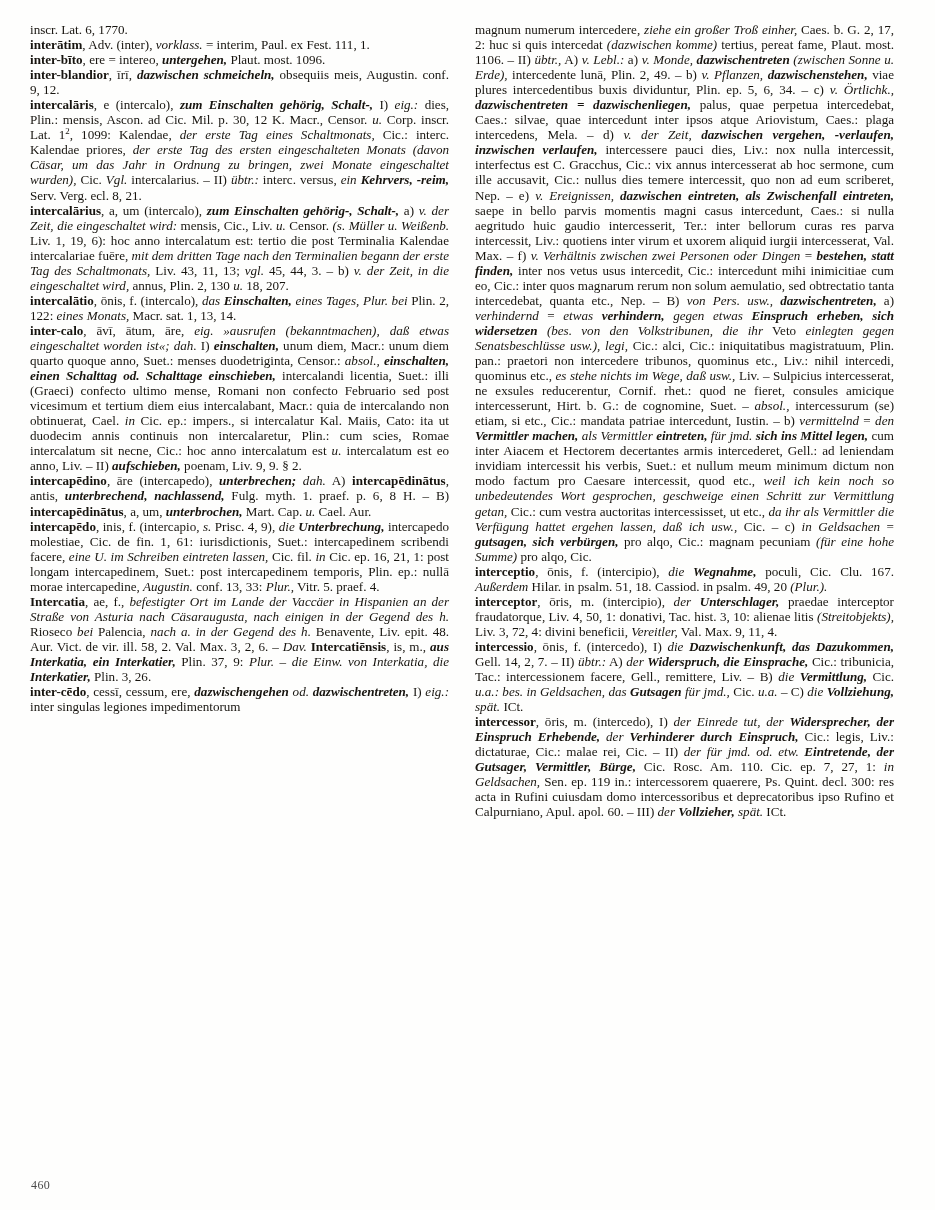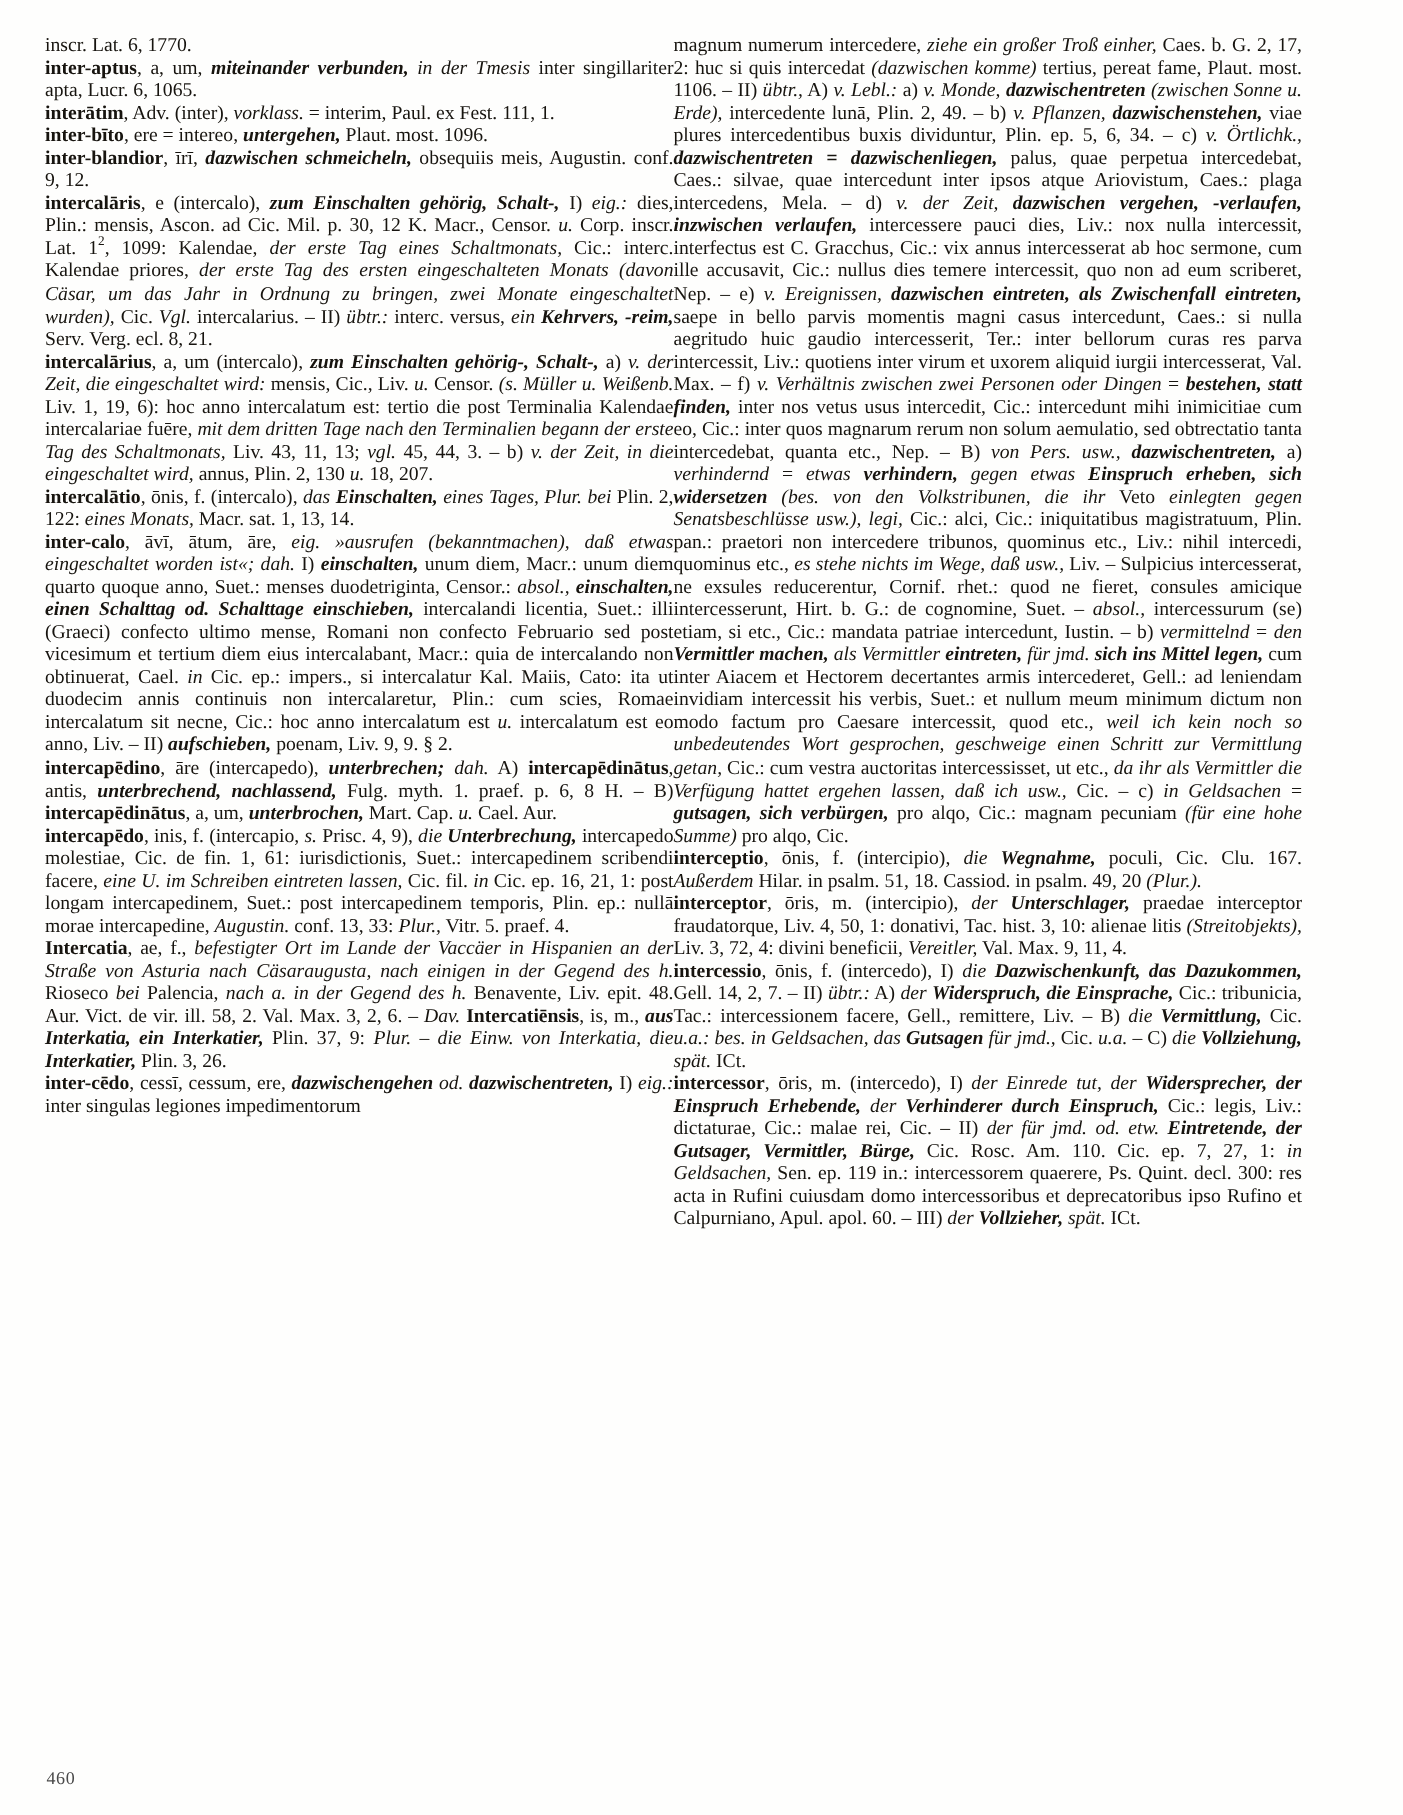--- a/index.html
+++ b/index.html
@@ -13,20 +13,21 @@
   .page{
     position:relative;
     width:935px;height:1210px;
     box-sizing:border-box;
     padding:22px 30px 0 30px;
     overflow:hidden;
     background:#fefefd;
   }
   .columns{
     display:flex;
+    gap:26px;
     align-items:flex-start;
   }
   .col{
     width:419px;
     font-size:13.1px;
     line-height:15.05px;
     text-align:justify;
     text-justify:inter-word;
     hyphens:manual;
   }
@@ -54,21 +55,20 @@
 </style>
 </head>
 <body>
 
 <div class="page">
 
   <div class="columns">
 
     <div class="col" id="left-col">
         <p class="entry cont">inscr. Lat. 6, 1770.</p>
-        <p class="entry"><b>inter-aptus</b>, a, um, <span class="bi">miteinander verbunden,</span> <i>in der Tmesis</i> inter singillariter apta, Lucr. 6, 1065.</p>
         <p class="entry"><b>interātim</b>, Adv. (inter), <i>vorklass.</i> = interim, Paul. ex Fest. 111, 1.</p>
         <p class="entry"><b>inter-bīto</b>, ere = intereo, <span class="bi">untergehen,</span> Plaut. most. 1096.</p>
         <p class="entry"><b>inter-blandior</b>, īrī, <span class="bi">dazwischen schmeicheln,</span> obsequiis meis, Augustin. conf. 9, 12.</p>
         <p class="entry"><b>intercalāris</b>, e (intercalo), <span class="bi">zum Einschalten gehörig, Schalt-,</span> I) <i>eig.:</i> dies, Plin.: mensis, Ascon. ad Cic. Mil. p. 30, 12 K. Macr., Censor. <i>u.</i> Corp. inscr. Lat. 1<span class="sup">2</span>, 1099: Kalendae, <i>der erste Tag eines Schaltmonats,</i> Cic.: interc. Kalendae priores, <i>der erste Tag des ersten eingeschalteten Monats (davon Cäsar, um das Jahr in Ordnung zu bringen, zwei Monate eingeschaltet wurden),</i> Cic. <i>Vgl.</i> intercalarius. – II) <i>übtr.:</i> interc. versus, <i>ein</i> <span class="bi">Kehrvers, -reim,</span> Serv. Verg. ecl. 8, 21.</p>
         <p class="entry"><b>intercalārius</b>, a, um (intercalo), <span class="bi">zum Einschalten gehörig-, Schalt-,</span> a) <i>v. der Zeit, die eingeschaltet wird:</i> mensis, Cic., Liv. <i>u.</i> Censor. <i>(s. Müller u. Weißenb.</i> Liv. 1, 19, 6): hoc anno intercalatum est: tertio die post Terminalia Kalendae intercalariae fuēre, <i>mit dem dritten Tage nach den Terminalien begann der erste Tag des Schaltmonats,</i> Liv. 43, 11, 13; <i>vgl.</i> 45, 44, 3. – b) <i>v. der Zeit, in die eingeschaltet wird,</i> annus, Plin. 2, 130 <i>u.</i> 18, 207.</p>
         <p class="entry"><b>intercalātio</b>, ōnis, f. (intercalo), <i>das</i> <span class="bi">Einschalten,</span> <i>eines Tages, Plur. bei</i> Plin. 2, 122: <i>eines Monats,</i> Macr. sat. 1, 13, 14.</p>
         <p class="entry"><b>inter-calo</b>, āvī, ātum, āre, <i>eig. »ausrufen (bekanntmachen), daß etwas eingeschaltet worden ist«; dah.</i> I) <span class="bi">einschalten,</span> unum diem, Macr.: unum diem quarto quoque anno, Suet.: menses duodetriginta, Censor.: <i>absol.,</i> <span class="bi">einschalten, einen Schalttag od. Schalttage einschieben,</span> intercalandi licentia, Suet.: illi (Graeci) confecto ultimo mense, Romani non confecto Februario sed post vicesimum et tertium diem eius intercalabant, Macr.: quia de intercalando non obtinuerat, Cael. <i>in</i> Cic. ep.: impers., si intercalatur Kal. Maiis, Cato: ita ut duodecim annis continuis non intercalaretur, Plin.: cum scies, Romae intercalatum sit necne, Cic.: hoc anno intercalatum est <i>u.</i> intercalatum est eo anno, Liv. – II) <span class="bi">aufschieben,</span> poenam, Liv. 9, 9. § 2.</p>
         <p class="entry"><b>intercapēdino</b>, āre (intercapedo), <span class="bi">unterbrechen;</span> <i>dah.</i> A) <b>intercapēdinātus</b>, antis, <span class="bi">unterbrechend, nachlassend,</span> Fulg. myth. 1. praef. p. 6, 8 H. – B) <b>intercapēdinātus</b>, a, um, <span class="bi">unterbrochen,</span> Mart. Cap. <i>u.</i> Cael. Aur.</p>
         <p class="entry"><b>intercapēdo</b>, inis, f. (intercapio, <i>s.</i> Prisc. 4, 9), <i>die</i> <span class="bi">Unterbrechung,</span> intercapedo molestiae, Cic. de fin. 1, 61: iurisdictionis, Suet.: intercapedinem scribendi facere, <i>eine U. im Schreiben eintreten lassen,</i> Cic. fil. <i>in</i> Cic. ep. 16, 21, 1: post longam intercapedinem, Suet.: post intercapedinem temporis, Plin. ep.: nullā morae intercapedine, <i>Augustin.</i> conf. 13, 33: <i>Plur.,</i> Vitr. 5. praef. 4.</p>
         <p class="entry"><b>Intercatia</b>, ae, f., <i>befestigter Ort im Lande der Vaccäer in Hispanien an der Straße von Asturia nach Cäsaraugusta, nach einigen in der Gegend des h.</i> Rioseco <i>bei</i> Palencia, <i>nach a. in der Gegend des h.</i> Benavente, Liv. epit. 48. Aur. Vict. de vir. ill. 58, 2. Val. Max. 3, 2, 6. – <i>Dav.</i> <b>Intercatiēnsis</b>, is, m., <span class="bi">aus Interkatia, ein Interkatier,</span> Plin. 37, 9: <i>Plur. – die Einw. von Interkatia, die</i> <span class="bi">Interkatier,</span> Plin. 3, 26.</p>

